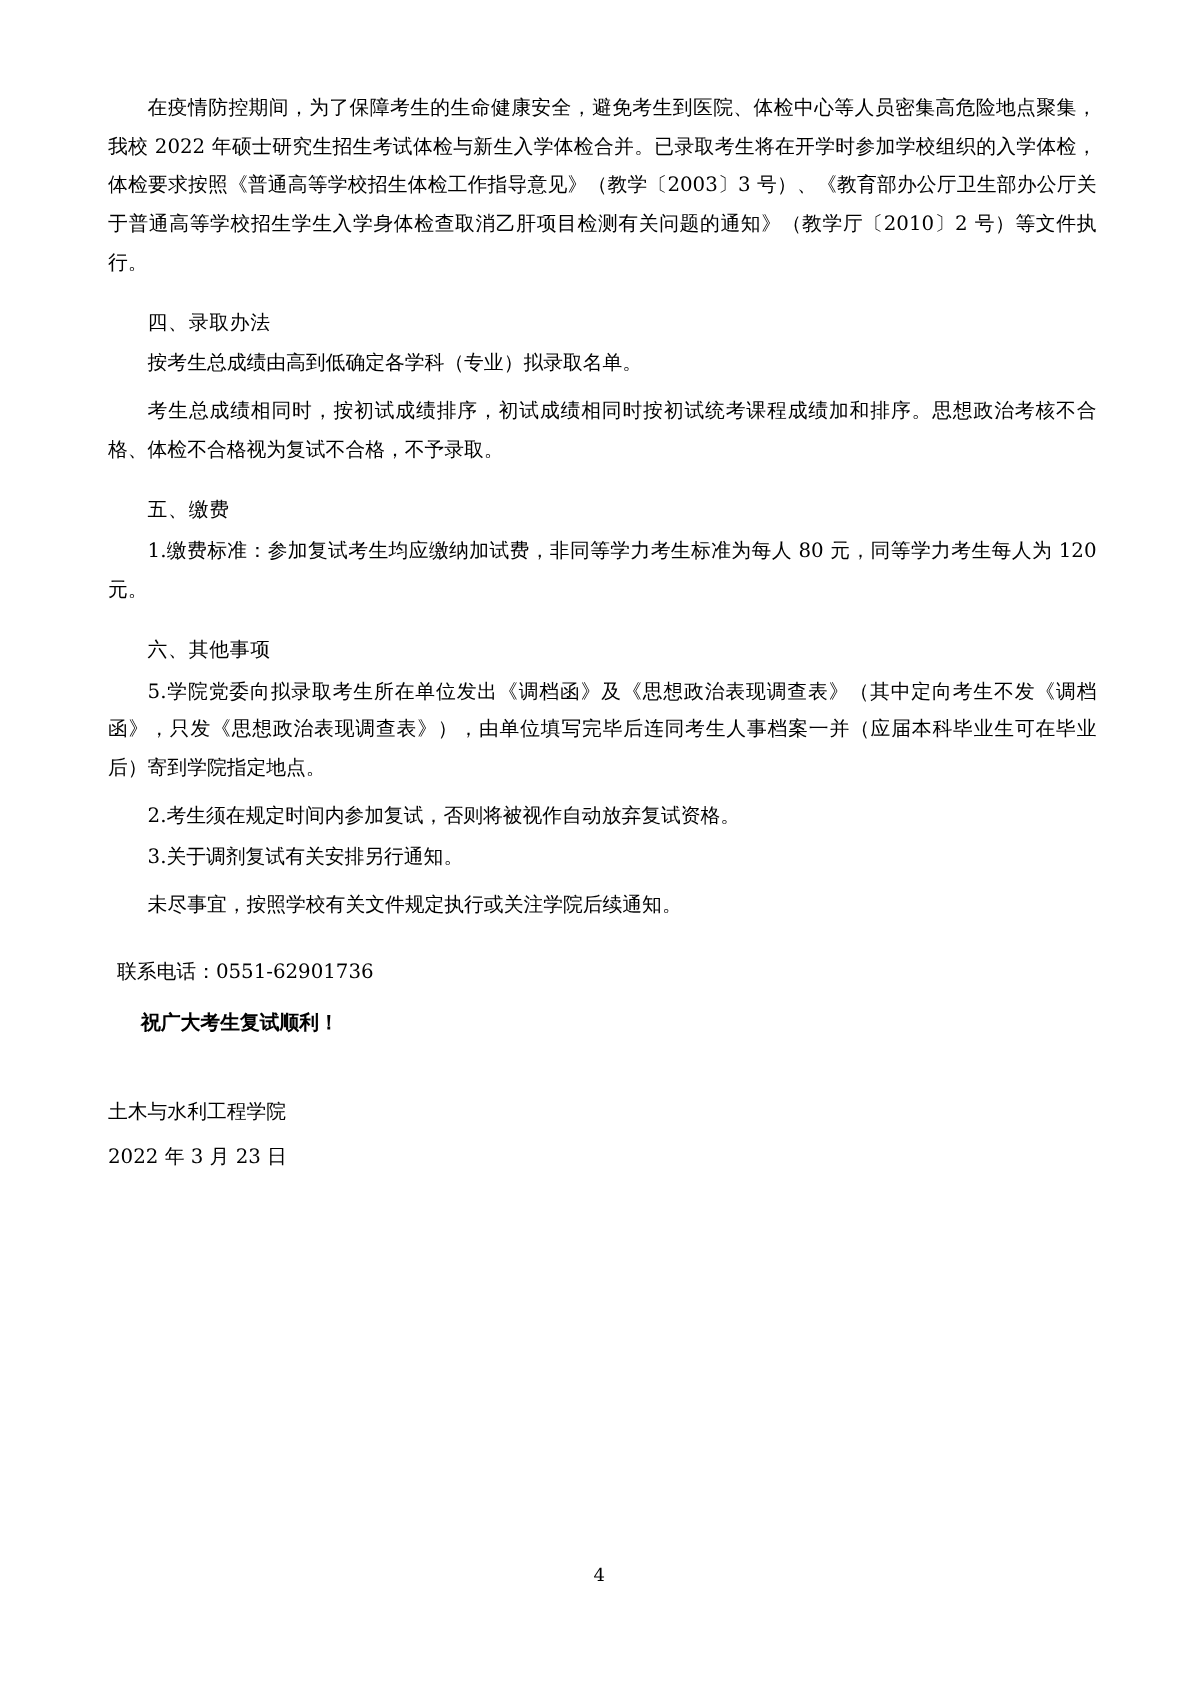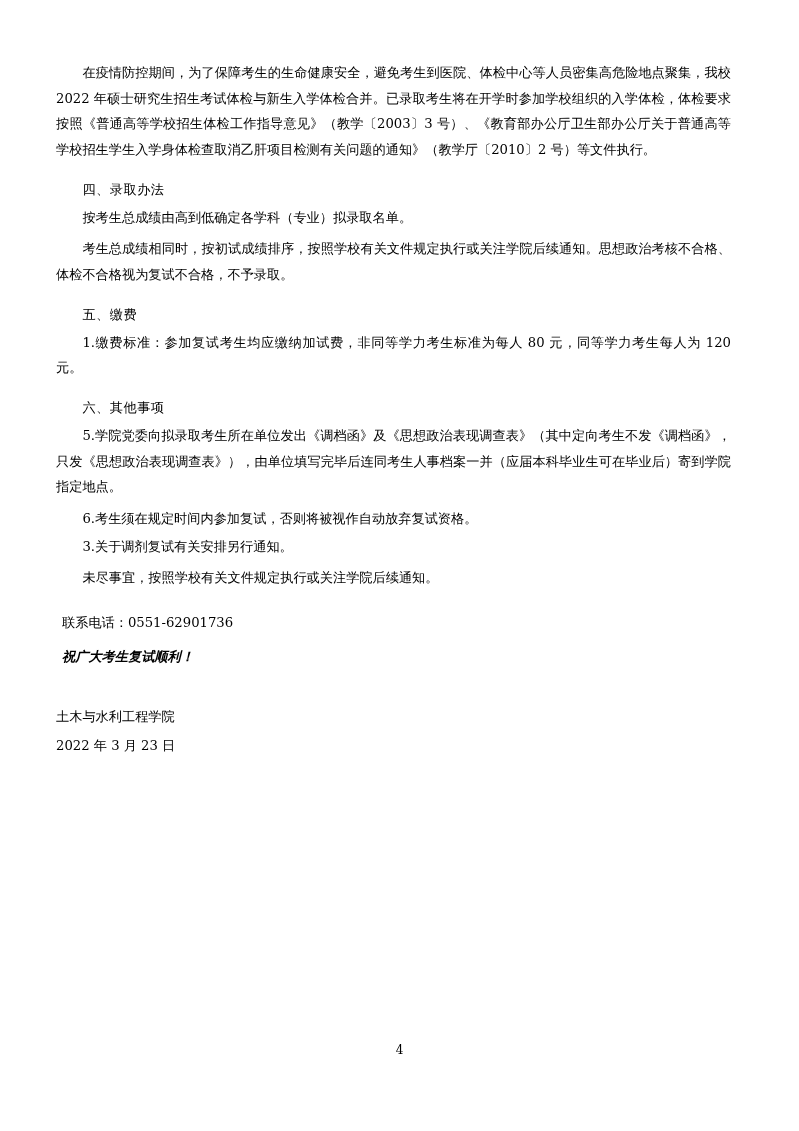--- a/index.html
+++ b/index.html
@@ -14,21 +14,21 @@
     color: #000000;
     position: relative;
     overflow: hidden;
   }
   .page {
     position: absolute;
     left: 0; top: 0;
     width: 799px;
     height: 882px;
     box-sizing: border-box;
-    padding: 60px 68px 40px 56px;
+    padding: 60px 68px 40px 72px;
   }
   .doc-body {
     font-size: 13.2px;
     line-height: 1.95;
     text-align: justify;
     text-justify: inter-ideograph;
   }
   p {
     margin: 0 0 2px 0;
   }
@@ -46,24 +46,23 @@
     margin-bottom: 0;
   }
   .gap-sm { margin-top: 6px; }
   .gap-md { margin-top: 19px; }
   .contact {
     text-indent: 0;
     margin-left: 6px;
   }
   .wish {
     text-indent: 0;
-    margin-left: 6px;
+    margin-left: 22px;
     font-weight: bold;
     margin-top: 8px;
-    font-style: italic;
   }
   .signature {
     margin-top: 34px;
     margin-right: 8px;
   }
   .signature p { margin: 0 0 4px 0; }
   .page-number {
     position: absolute;
     left: 0;
     right: 0;
@@ -79,32 +78,32 @@
 <div class="page">
   <div class="doc-body">
 
     <p class="para">在疫情防控期间，为了保障考生的生命健康安全，避免考生到医院、体检中心等人员密集高危险地点聚集，我校 2022 年硕士研究生招生考试体检与新生入学体检合并。已录取考生将在开学时参加学校组织的入学体检，体检要求按照《普通高等学校招生体检工作指导意见》（教学〔2003〕3 号）、《教育部办公厅卫生部办公厅关于普通高等学校招生学生入学身体检查取消乙肝项目检测有关问题的通知》（教学厅〔2010〕2 号）等文件执行。</p>
 
     <p class="heading">四、录取办法</p>
 
     <p class="para">按考生总成绩由高到低确定各学科（专业）拟录取名单。</p>
 
 
-    <p class="para gap-sm">考生总成绩相同时，按初试成绩排序，按照学校有关文件规定执行或关注学院后续通知。思想政治考核不合格、体检不合格视为复试不合格，不予录取。</p>
+    <p class="para gap-sm">考生总成绩相同时，按初试成绩排序，初试成绩相同时按初试统考课程成绩加和排序。思想政治考核不合格、体检不合格视为复试不合格，不予录取。</p>
 
     <p class="heading">五、缴费</p>
 
     <p class="para">1.缴费标准：参加复试考生均应缴纳加试费，非同等学力考生标准为每人 80 元，同等学力考生每人为 120 元。</p>
 
 
     <p class="heading">六、其他事项</p>
 
     <p class="para">5.学院党委向拟录取考生所在单位发出《调档函》及《思想政治表现调查表》（其中定向考生不发《调档函》，只发《思想政治表现调查表》），由单位填写完毕后连同考生人事档案一并（应届本科毕业生可在毕业后）寄到学院指定地点。</p>
 
-    <p class="para gap-sm">6.考生须在规定时间内参加复试，否则将被视作自动放弃复试资格。</p>
+    <p class="para gap-sm">2.考生须在规定时间内参加复试，否则将被视作自动放弃复试资格。</p>
 
     <p class="para tight">3.关于调剂复试有关安排另行通知。</p>
 
     <p class="para gap-sm">未尽事宜，按照学校有关文件规定执行或关注学院后续通知。</p>
 
     <p class="contact gap-md">联系电话：0551-62901736</p>
 
     <p class="wish">祝广大考生复试顺利！</p>
 
     <div class="signature">

